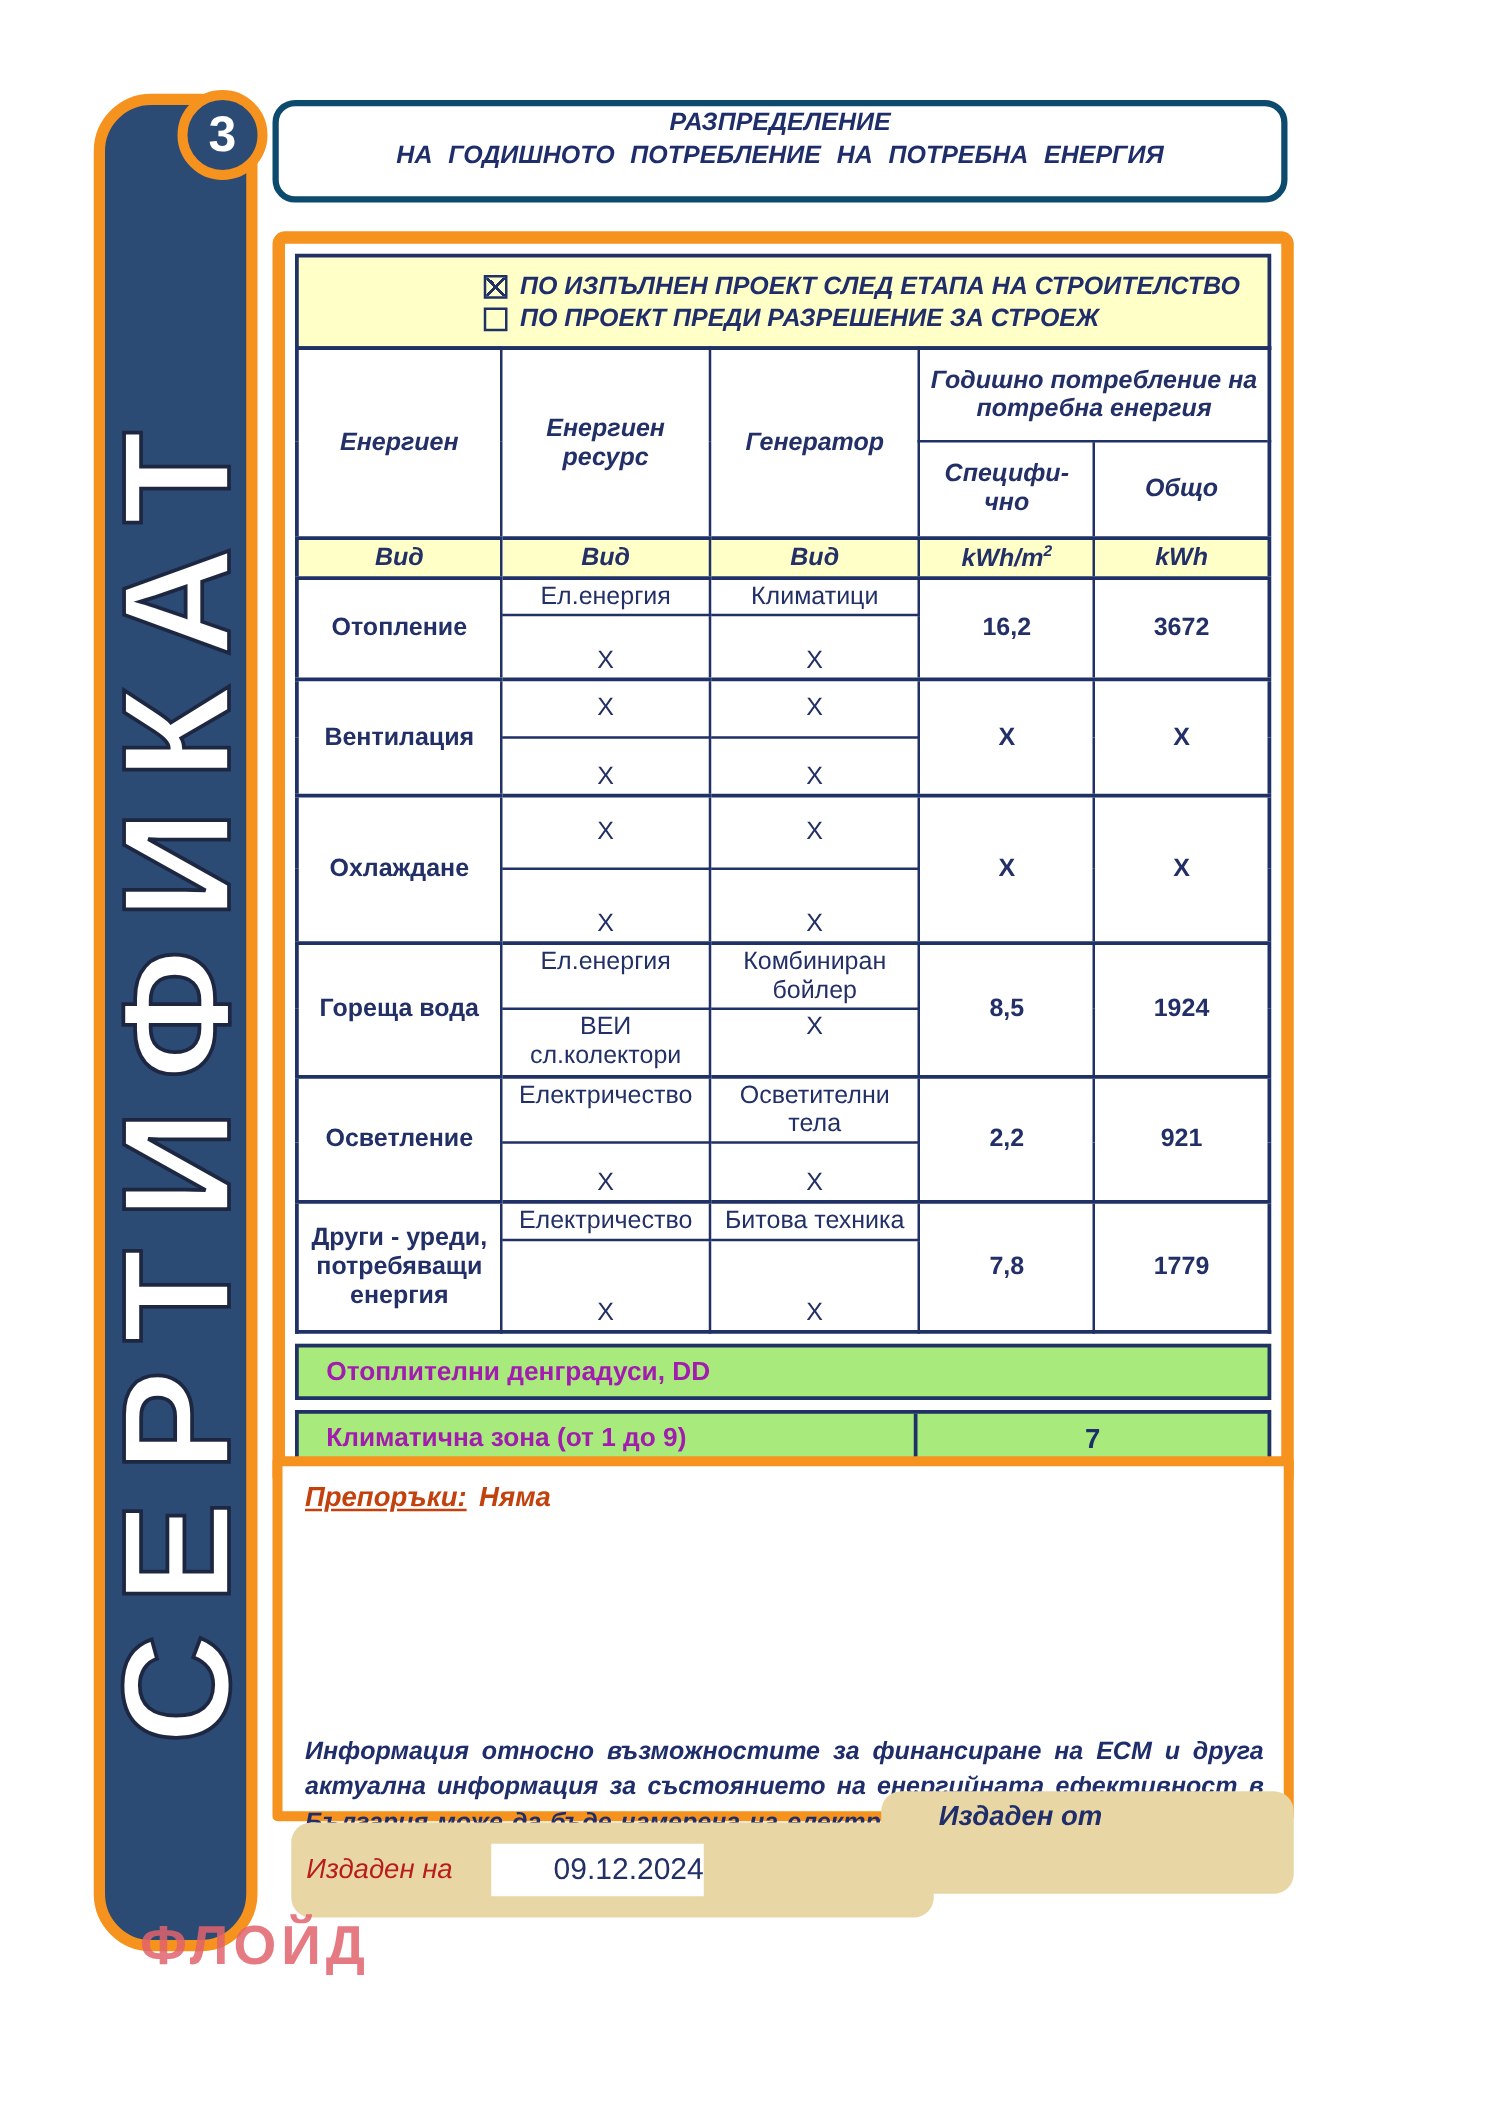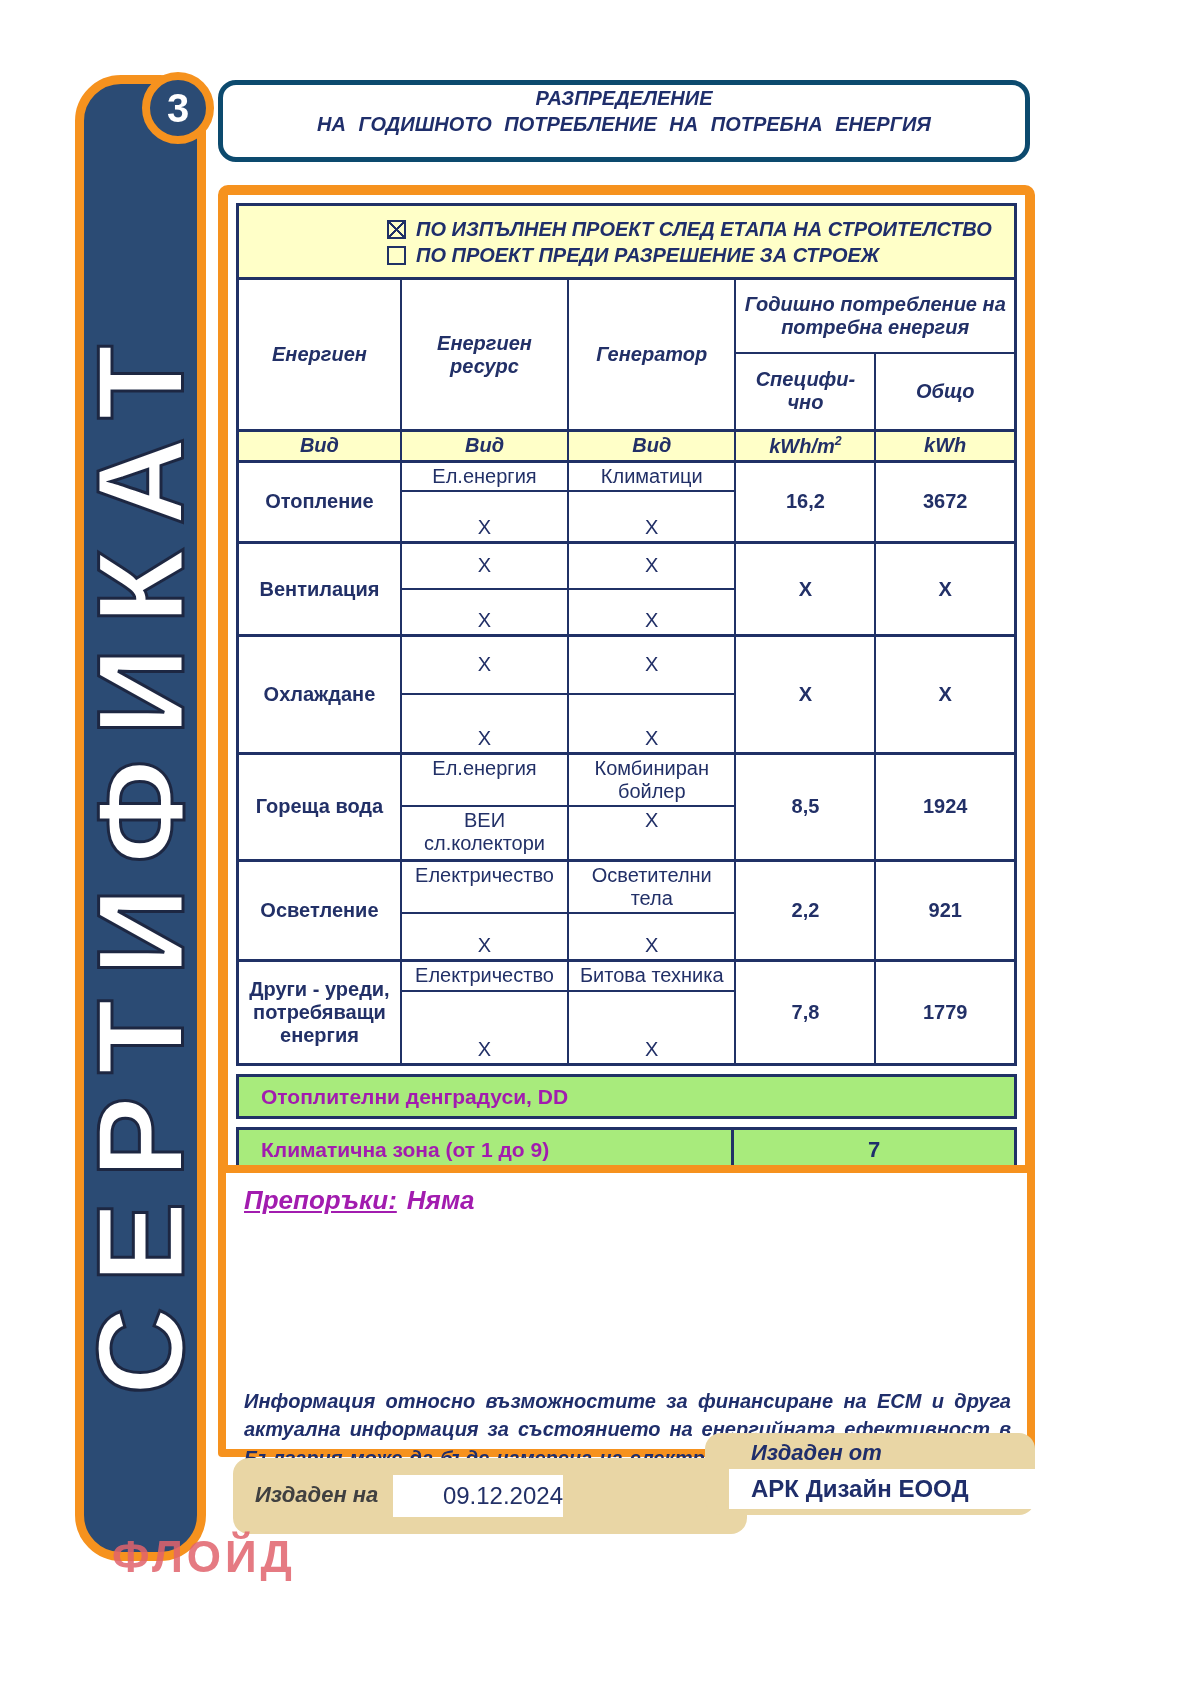--- a/index.html
+++ b/index.html
@@ -53,32 +53,32 @@
 
   .green-row { margin-top:8px; border:3px solid #203166; background:#A8EB7C; display:flex; height:45px; }
   .green-label { flex:0 0 63.5%; display:flex; align-items:center; padding-left:22px;
                  font-weight:bold; font-size:21px; color:#a21caf; }
   .green-value { flex:1; border-left:3px solid #203166; display:flex; align-items:center;
                  justify-content:center; font-weight:bold; font-size:22px; color:#1f2e6b; }
 
   
   .rec-box { position:absolute; left:218px; top:1165px; width:817px; height:292px;
              border:8px solid #F6921E; border-radius:4px; background:#fff; }
-  .rec-line { padding:12px 0 0 18px; font-size:26px; color:#a21caf; }
+  .rec-line { padding:12px 0 0 18px; font-size:22px; color:#c2410c; }
   .rec-line .rl { font-weight:bold; font-style:italic; text-decoration:underline; }
   .rec-line .rv { font-weight:bold; font-style:italic; margin-left:10px; }
   .rec-para { position:absolute; left:18px; right:16px; top:214px; font-size:20px; font-weight:bold;
               font-style:italic; color:#1f2e6b; text-align:justify; text-align-last:justify;
               line-height:1.42; }
 
   
   .tan-left { position:absolute; left:233px; top:1458px; width:514px; height:76px;
               background:#E9D6A5; border-radius:16px; }
-  .issued-on-label { position:absolute; left:22px; top:24px; font-size:22px; font-weight:bold;
-                     font-style:italic; color:#404040; }
+  .issued-on-label { position:absolute; left:12px; top:24px; font-size:22px; font-weight:normal;
+                     font-style:italic; color:#b91c1c; }
   .date-box { position:absolute; left:160px; top:17px; width:170px; height:42px; background:#fff;
               display:flex; align-items:center; justify-content:flex-end; }
   .date-box span { font-size:24px; color:#223067; }
 
   .tan-right { position:absolute; left:705px; top:1433px; width:330px; height:82px;
                background:#E9D6A5; border-radius:16px; }
   .issued-by-label { position:absolute; left:46px; top:7px; font-size:22px; font-weight:bold;
                      font-style:italic; color:#1f2e6b; }
   .white-strip { position:absolute; left:24px; right:0; top:36px; height:40px; background:#fff;
                  display:flex; align-items:center; }
@@ -237,20 +237,17 @@
 
   <div class="tan-left">
     <div class="issued-on-label">Издаден на</div>
     <div class="date-box">
       <span>09.12.2024</span>
     </div>
   </div>
 
   <div class="tan-right">
     <div class="issued-by-label">Издаден от</div>
-    <div class="white-strip">
-      <span>АРК Дизайн ЕООД</span>
-    </div>
   </div>
 
   <div class="watermark">ФЛОЙД</div>
 
 </div>
 
 </body></html>

